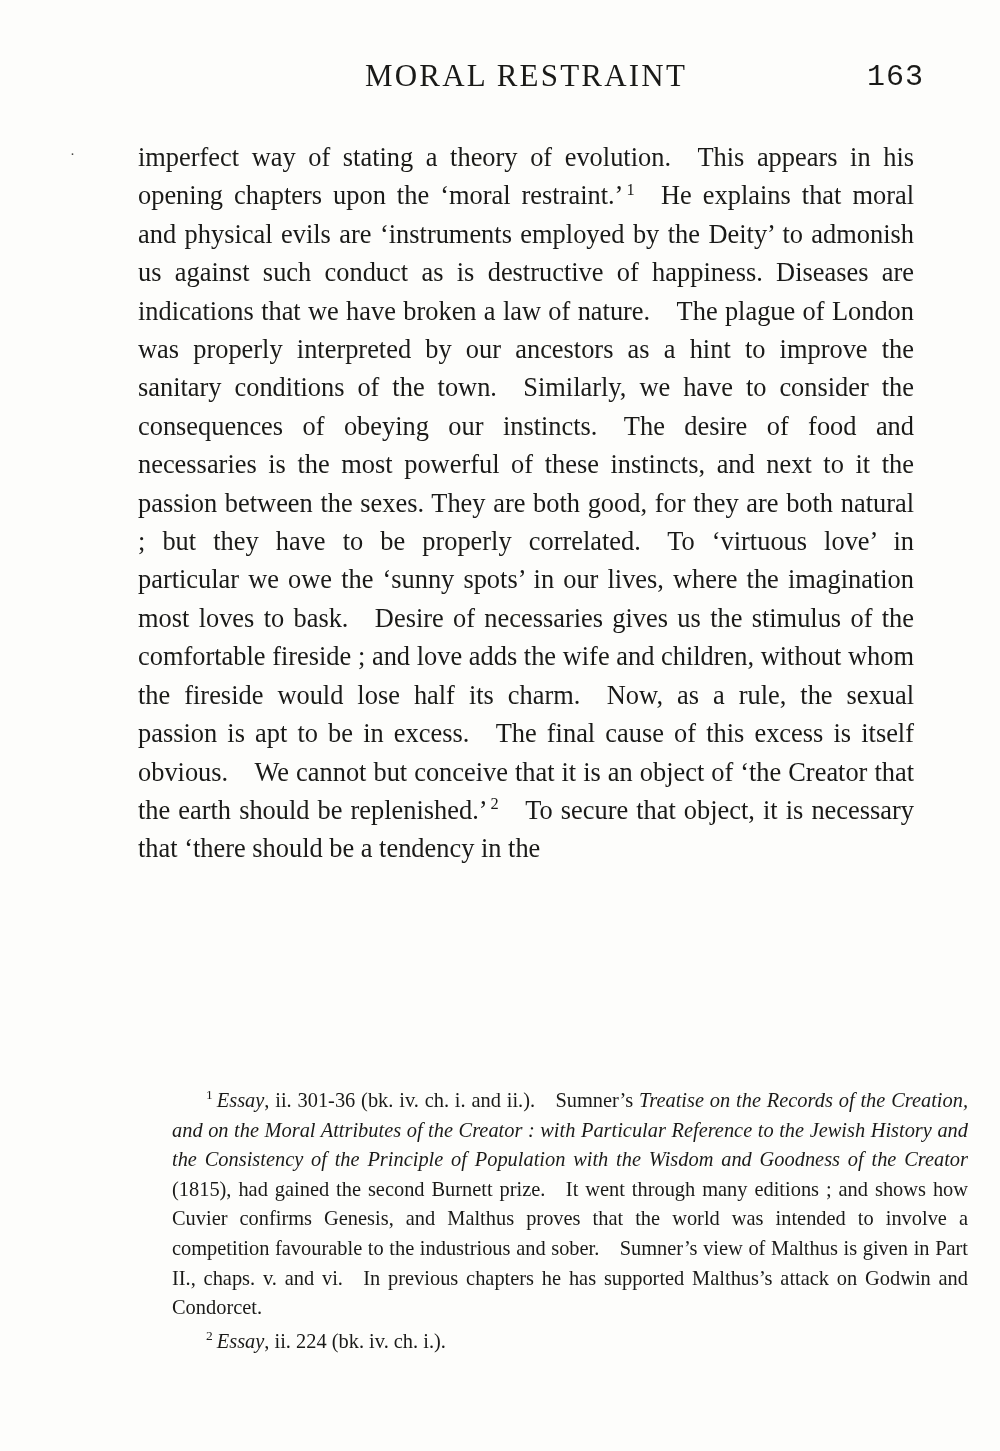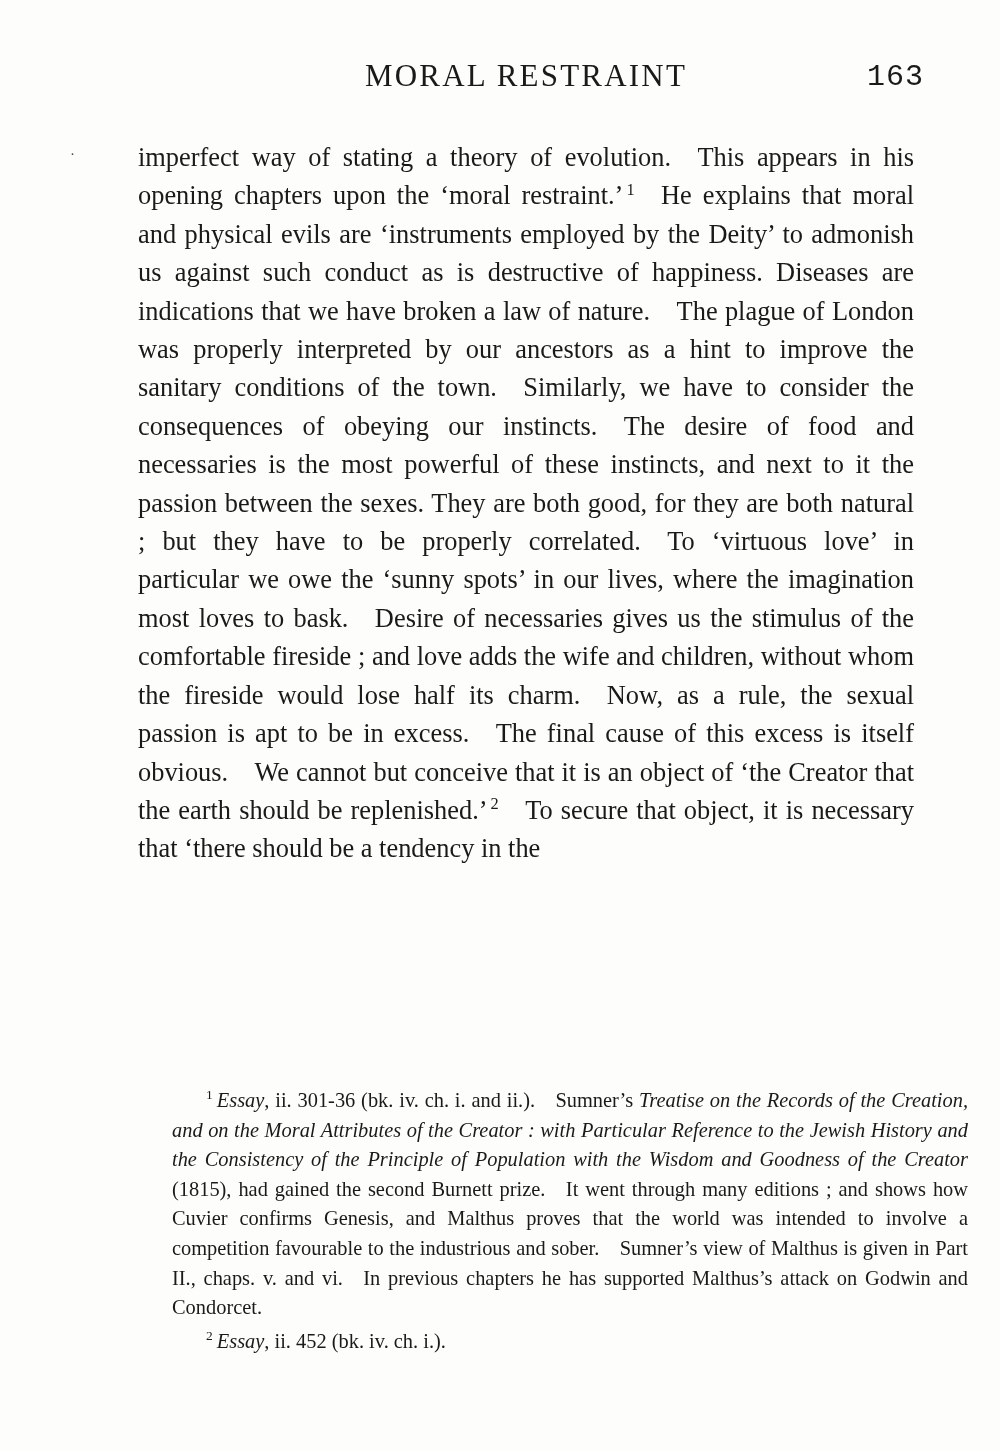--- a/index.html
+++ b/index.html
@@ -119,17 +119,17 @@
 
   <div class="body-text">
     <p><span>imperfect way of stating a theory of evolution. This appears in his opening chapters upon the ‘moral restraint.’</span><span class="sup">1</span><span> He explains that moral and physical evils are ‘instruments employed by the Deity’ to admonish us against such conduct as is destructive of happiness. Diseases are indications that we have broken a law of nature. The plague of London was properly interpreted by our ancestors as a hint to improve the sanitary conditions of the town. Similarly, we have to consider the consequences of obeying our instincts. The desire of food and necessaries is the most powerful of these instincts, and next to it the passion between the sexes. They are both good, for they are both natural ; but they have to be properly correlated. To ‘virtuous love’ in particular we owe the ‘sunny spots’ in our lives, where the imagination most loves to bask. Desire of necessaries gives us the stimulus of the comfortable fireside ; and love adds the wife and children, without whom the fireside would lose half its charm. Now, as a rule, the sexual passion is apt to be in excess. The final cause of this excess is itself obvious. We cannot but conceive that it is an object of ‘the Creator that the earth should be replenished.’</span><span class="sup">2</span><span> To secure that object, it is necessary that ‘there should be a tendency in the</span></p>
   </div>
 
   <div class="footnotes">
     <p class="fn">
       <span class="fnum">1</span><i>Essay</i><span>, ii. 301-36 (bk. iv. ch. i. and ii.). Sumner’s </span><i>Treatise on the Records of the Creation, and on the Moral Attributes of the Creator : with Particular Reference to the Jewish History and the Consistency of the Principle of Population with the Wisdom and Goodness of the Creator</i><span> (1815), had gained the second Burnett prize. It went through many editions ; and shows how Cuvier confirms Genesis, and Malthus proves that the world was intended to involve a competition favourable to the industrious and sober. Sumner’s view of Malthus is given in Part II., chaps. v. and vi. In previous chapters he has supported Malthus’s attack on Godwin and Condorcet.</span>
     </p>
     <p class="fn">
-      <span class="fnum">2</span><i>Essay</i><span>, ii. 452 (bk. iv. ch. i.).</span>
+      <span class="fnum">2</span><i>Essay</i><span>, ii. 224 (bk. iv. ch. i.).</span>
     </p>
   </div>
 
 </div>
 
 </body></html>

